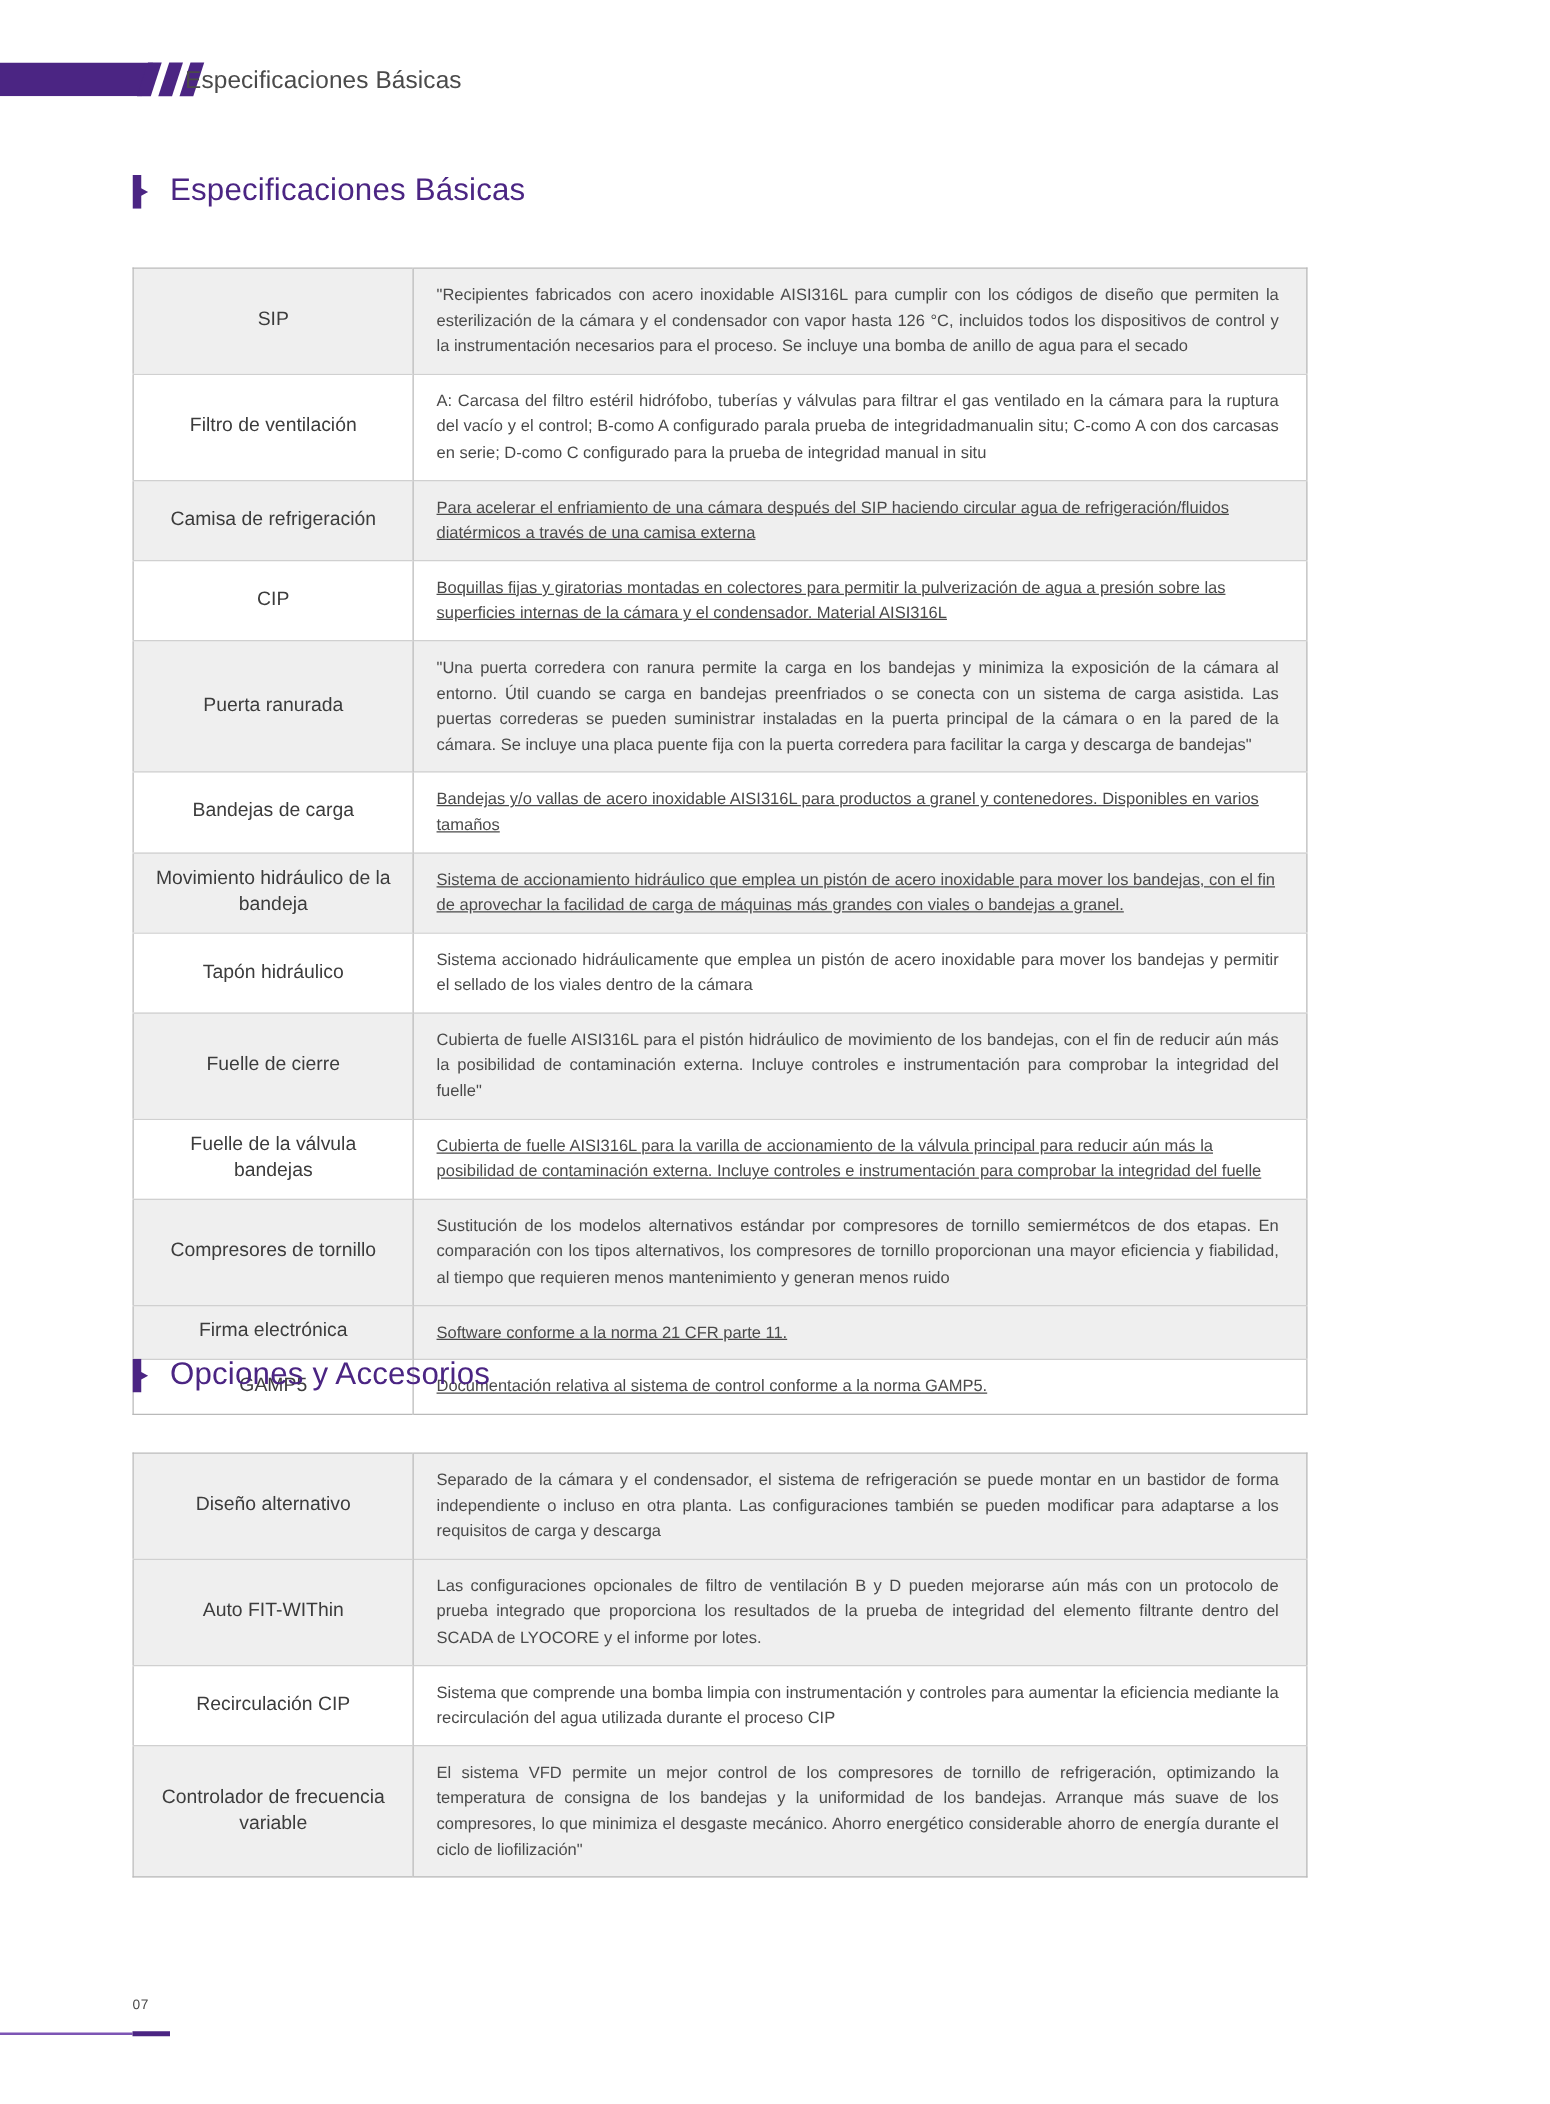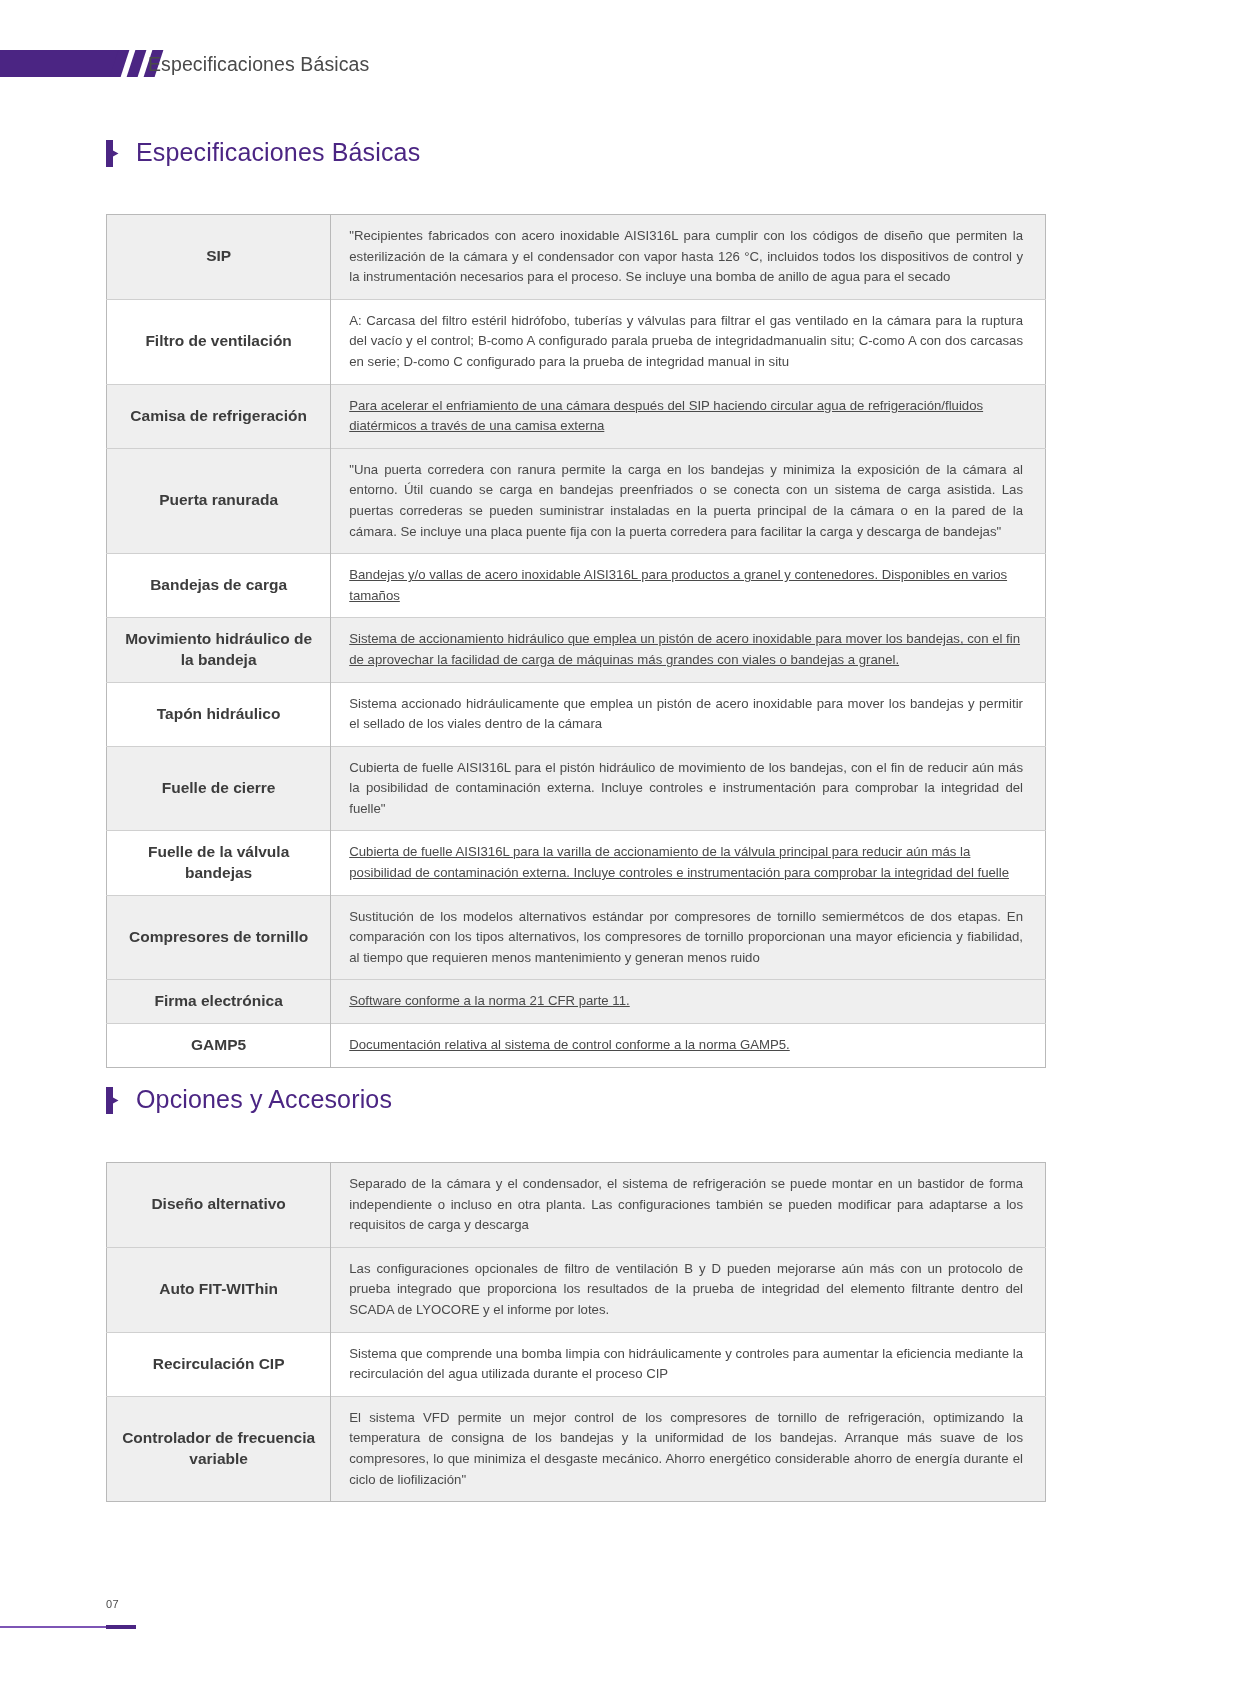--- a/index.html
+++ b/index.html
@@ -104,21 +104,20 @@
     padding: 0;
   }
   .spec-table td.name-cell {
     width: 224px;
     border-right: 1px solid #b9b9b9;
     text-align: center;
     font-size: 15.5px;
     color: #3c3c3c;
     line-height: 1.35;
     padding: 9px 12px;
-    font-weight: bold;
   }
   .spec-table td.desc-cell {
     width: 714px;
     font-size: 13.2px;
     color: #4a4a4a;
     line-height: 1.56;
     text-align: justify;
     text-justify: inter-word;
     padding: 11px 22px 11px 18px;
   }
@@ -188,20 +187,24 @@
       <td class="desc-cell">"Recipientes fabricados con acero inoxidable AISI316L para cumplir con los códigos de diseño que permiten la esterilización de la cámara y el condensador con vapor hasta 126 °C, incluidos todos los dispositivos de control y la instrumentación necesarios para el proceso. Se incluye una bomba de anillo de agua para el secado</td>
     </tr>
     <tr class="row-sep">
       <td class="name-cell">Filtro de ventilación</td>
       <td class="desc-cell">A: Carcasa del filtro estéril hidrófobo, tuberías y válvulas para filtrar el gas ventilado en la cámara para la ruptura del vacío y el control; B-como A configurado parala prueba de integridadmanualin situ; C-como A con dos carcasas en serie; D-como C configurado para la prueba de integridad manual in situ</td>
     </tr>
     <tr class="shaded row-sep">
       <td class="name-cell">Camisa de refrigeración</td>
       <td class="desc-cell no-justify">Para acelerar el enfriamiento de una cámara después del SIP haciendo circular agua de refrigeración/fluidos diatérmicos a través de una camisa externa</td>
     </tr>
+    <tr class="row-sep">
+      <td class="name-cell">CIP</td>
+      <td class="desc-cell no-justify">Boquillas fijas y giratorias montadas en colectores para permitir la pulverización de agua a presión sobre las superficies internas de la cámara y el condensador. Material AISI316L</td>
+    </tr>
     <tr class="shaded row-sep">
       <td class="name-cell">Puerta ranurada</td>
       <td class="desc-cell">"Una puerta corredera con ranura permite la carga en los bandejas y minimiza la exposición de la cámara al entorno. Útil cuando se carga en bandejas preenfriados o se conecta con un sistema de carga asistida. Las puertas correderas se pueden suministrar instaladas en la puerta principal de la cámara o en la pared de la cámara. Se incluye una placa puente fija con la puerta corredera para facilitar la carga y descarga de bandejas"</td>
     </tr>
     <tr class="row-sep">
       <td class="name-cell">Bandejas de carga</td>
       <td class="desc-cell no-justify">Bandejas y/o vallas de acero inoxidable AISI316L para productos a granel y contenedores. Disponibles en varios tamaños</td>
     </tr>
     <tr class="shaded row-sep">
       <td class="name-cell">Movimiento hidráulico de la bandeja</td>
@@ -248,21 +251,21 @@
     <tr class="shaded">
       <td class="name-cell">Diseño alternativo</td>
       <td class="desc-cell">Separado de la cámara y el condensador, el sistema de refrigeración se puede montar en un bastidor de forma independiente o incluso en otra planta. Las configuraciones también se pueden modificar para adaptarse a los requisitos de carga y descarga</td>
     </tr>
     <tr class="shaded row-sep">
       <td class="name-cell">Auto FIT-WIThin</td>
       <td class="desc-cell">Las configuraciones opcionales de filtro de ventilación B y D pueden mejorarse aún más con un protocolo de prueba integrado que proporciona los resultados de la prueba de integridad del elemento filtrante dentro del SCADA de LYOCORE y el informe por lotes.</td>
     </tr>
     <tr class="row-sep">
       <td class="name-cell">Recirculación CIP</td>
-      <td class="desc-cell">Sistema que comprende una bomba limpia con hidráulicamente y controles para aumentar la eficiencia mediante la recirculación del agua utilizada durante el proceso CIP</td>
+      <td class="desc-cell">Sistema que comprende una bomba limpia con instrumentación y controles para aumentar la eficiencia mediante la recirculación del agua utilizada durante el proceso CIP</td>
     </tr>
     <tr class="shaded row-sep">
       <td class="name-cell">Controlador de frecuencia variable</td>
       <td class="desc-cell">El sistema VFD permite un mejor control de los compresores de tornillo de refrigeración, optimizando la temperatura de consigna de los bandejas y la uniformidad de los bandejas. Arranque más suave de los compresores, lo que minimiza el desgaste mecánico. Ahorro energético considerable ahorro de energía durante el ciclo de liofilización"</td>
     </tr>
   </tbody>
 </table>
 
 <div class="page-footer">
   <div class="footer-rule"></div>

